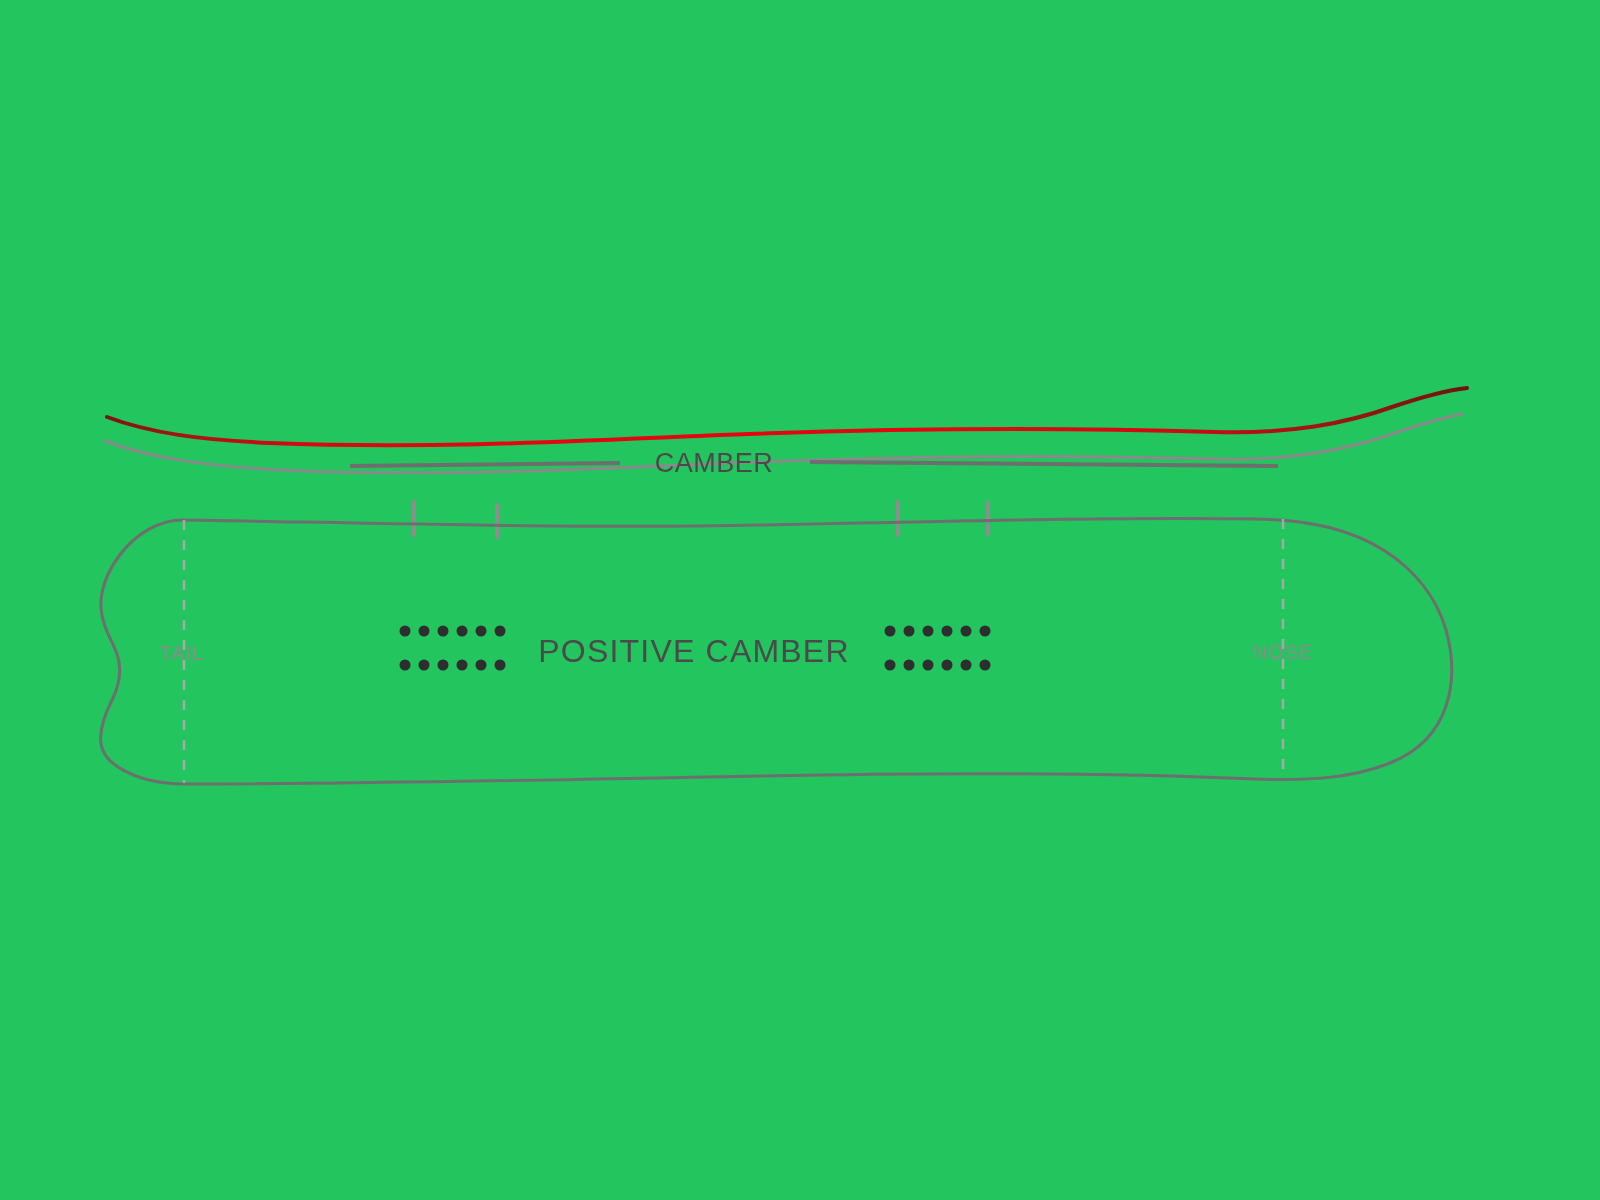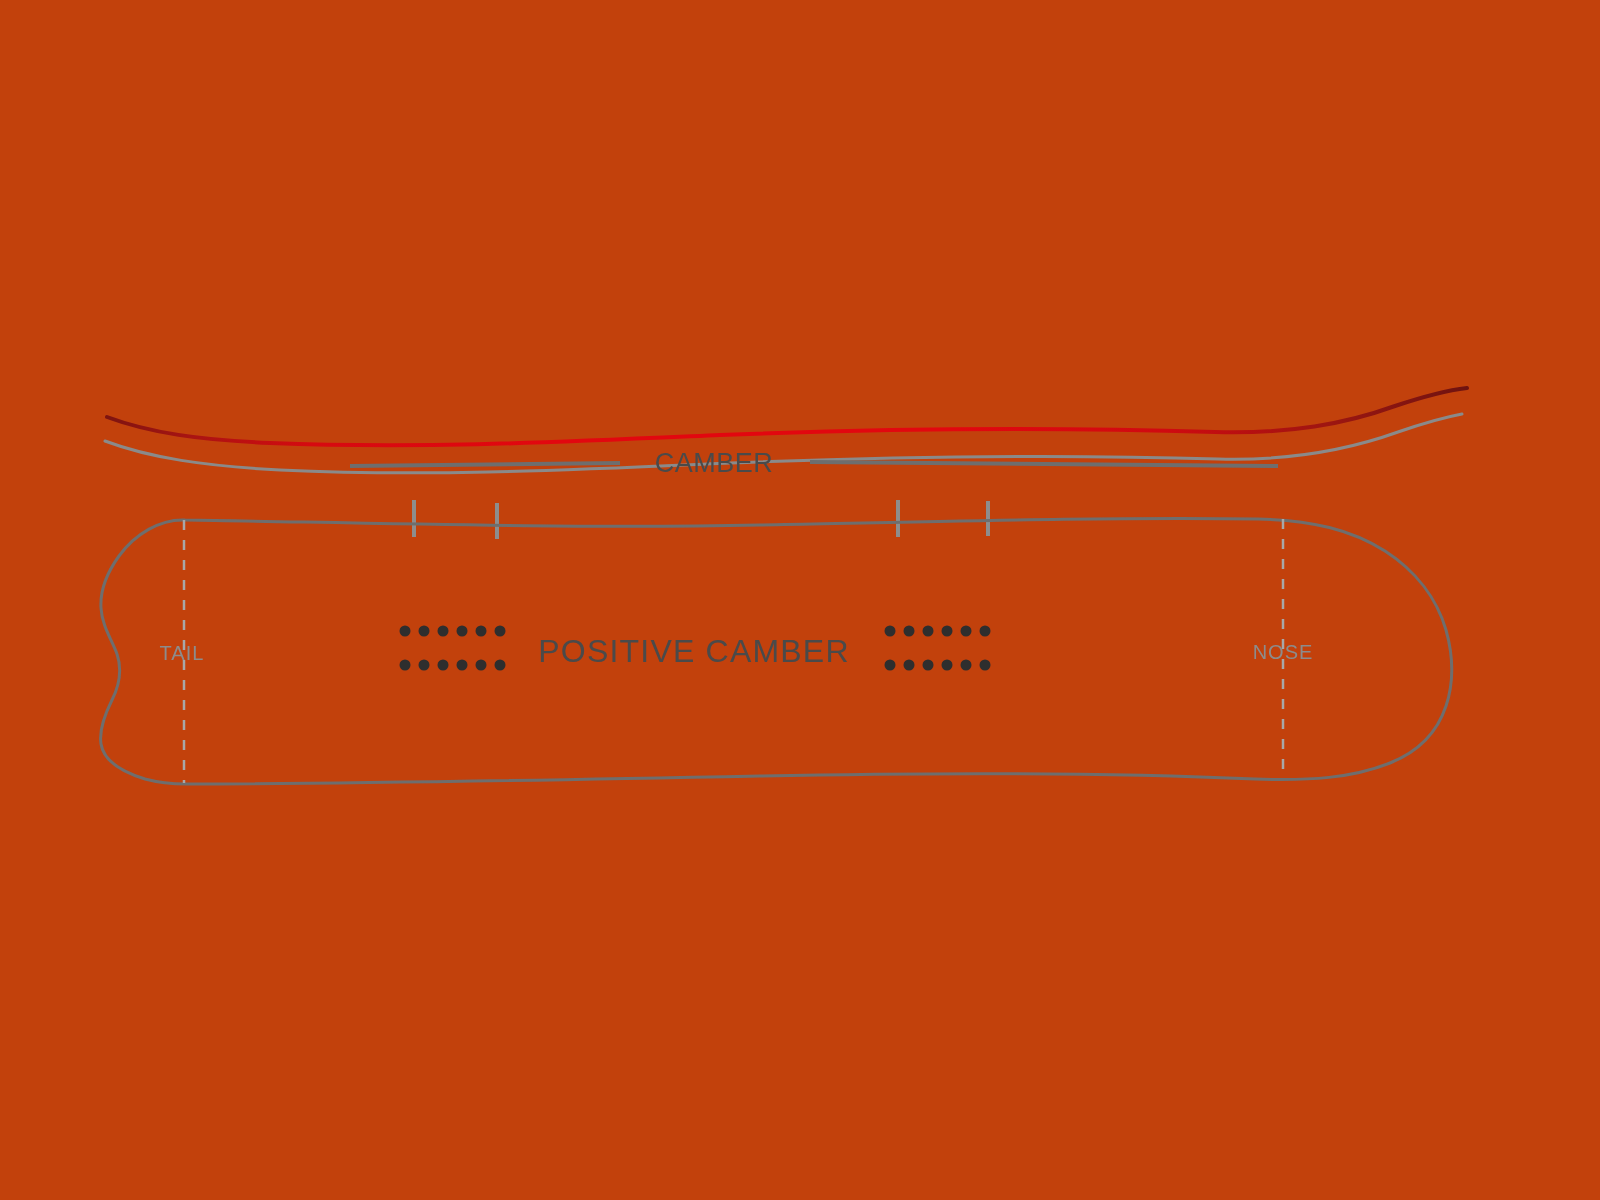--- a/index.html
+++ b/index.html
@@ -11,21 +11,21 @@
   body {
     width: 1600px;
     height: 1200px;
     overflow: hidden;
     font-family: "Liberation Sans", sans-serif;
   }
   #diagram-root {
     position: relative;
     width: 1600px;
     height: 1200px;
-    background: #c2410c;
+    background: #22c55e;
   }
   #board-svg {
     position: absolute;
     left: 0;
     top: 0;
     width: 1600px;
     height: 1200px;
     display: block;
   }
   .label-text {

